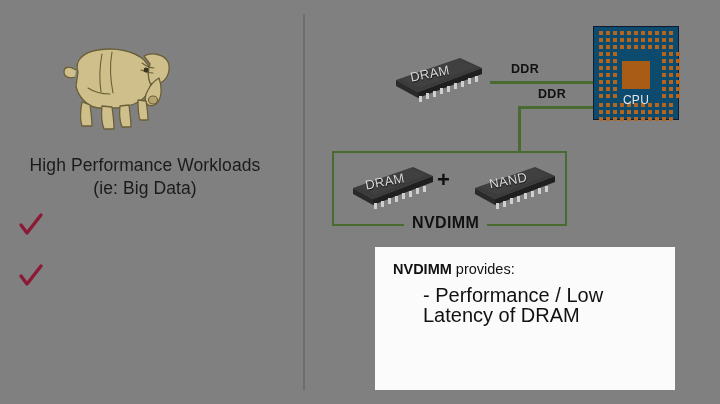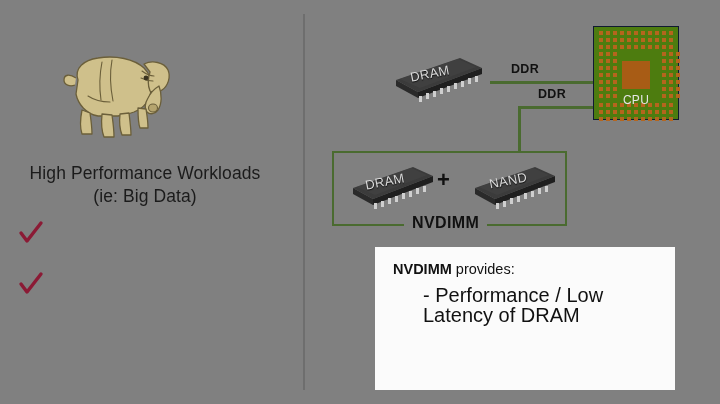--- a/index.html
+++ b/index.html
@@ -11,21 +11,21 @@
   }
   .slide{position:absolute;inset:0;}
 
   
   .divider{
     position:absolute;left:303px;top:14px;width:2px;height:376px;
     background:#6e6e6e;
   }
 
   
-  .left{position:absolute;left:0;top:16px;width:303px;height:340px;}
+  .left{position:absolute;left:0;top:8px;width:303px;height:340px;}
 
   .elephant{position:absolute;left:58px;top:22px;width:120px;height:110px;}
 
   .wl-title{
     position:absolute;left:0;top:146px;width:290px;
     text-align:center;color:#1b1b1b;
     font-size:17.5px;line-height:23px;letter-spacing:.1px;
   }
   .wl-title .l2{display:block;}
 
@@ -45,21 +45,21 @@
   .mod .mlabel{
     position:absolute;color:#d9d9d9;font-size:13px;
     font-weight:400;letter-spacing:.4px;
     transform:rotate(-11deg);text-shadow:0 1px 1px rgba(0,0,0,.8);
     white-space:nowrap;pointer-events:none;
   }
 
   
   .cpu{
     position:absolute;left:593px;top:26px;width:86px;height:94px;
-    background:#4d7c0f;border:1px solid #101a31;box-sizing:border-box;
+    background:#0c4a6e;border:1px solid #101a31;box-sizing:border-box;
   }
   .cpu .die{
     position:absolute;left:50%;top:34px;width:28px;height:28px;
     margin-left:-14px;background:#a85c15;
   }
   .cpu .cpulabel{
     position:absolute;left:0;right:0;top:66px;text-align:center;
     color:#e6e6e6;font-size:12px;letter-spacing:.3px;
   }
   .cpu svg{position:absolute;inset:0;}

